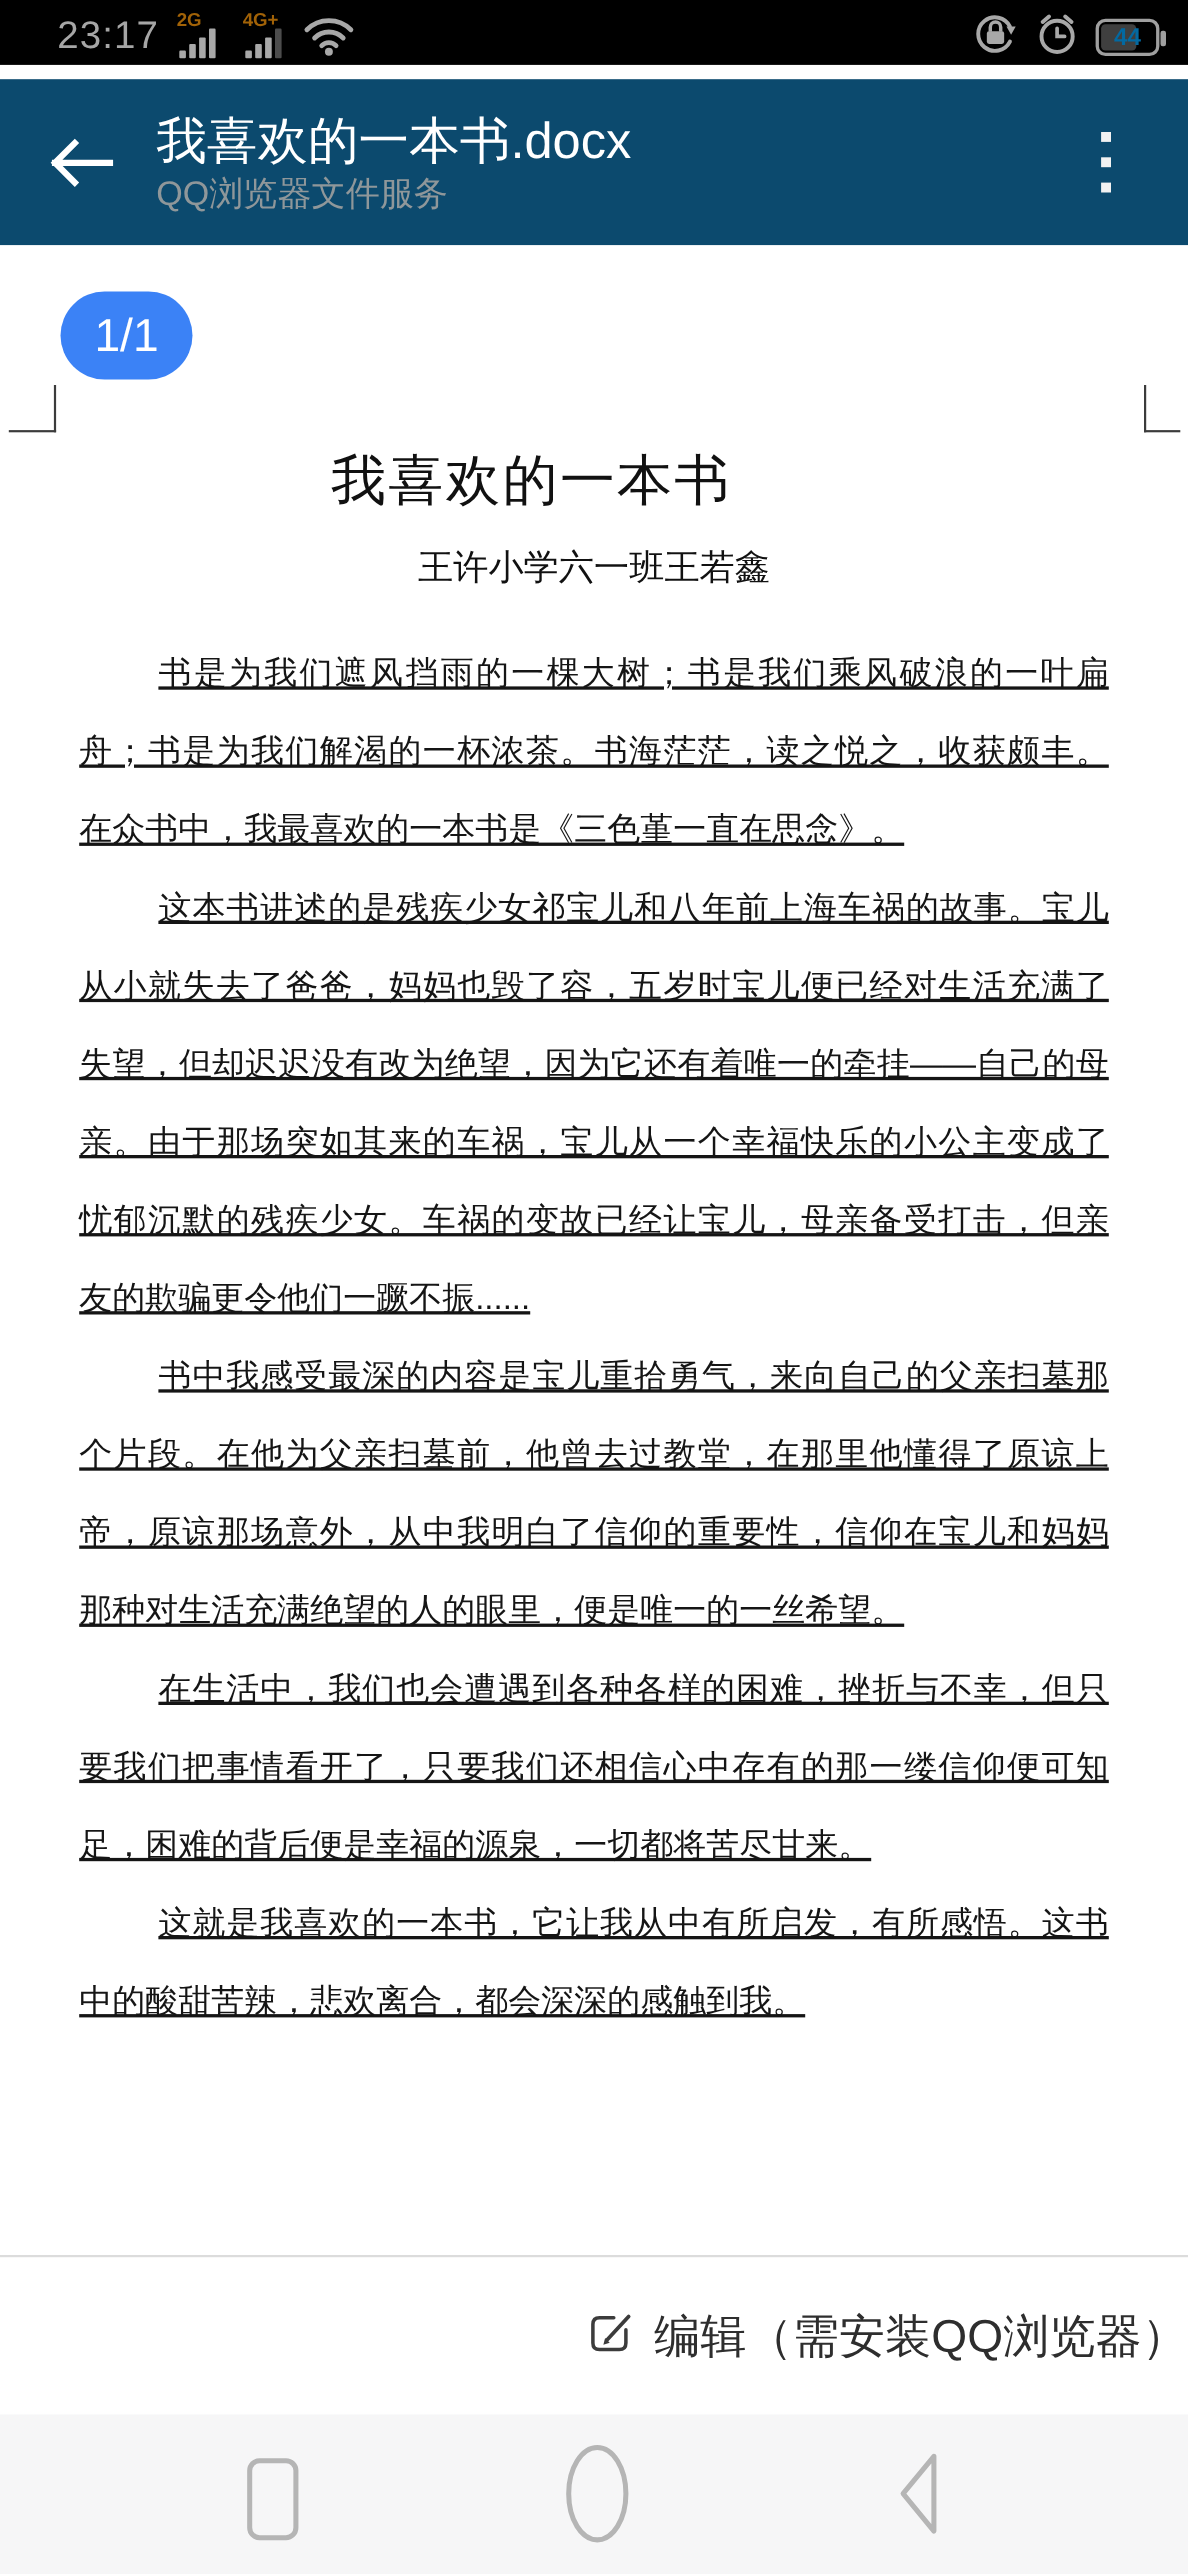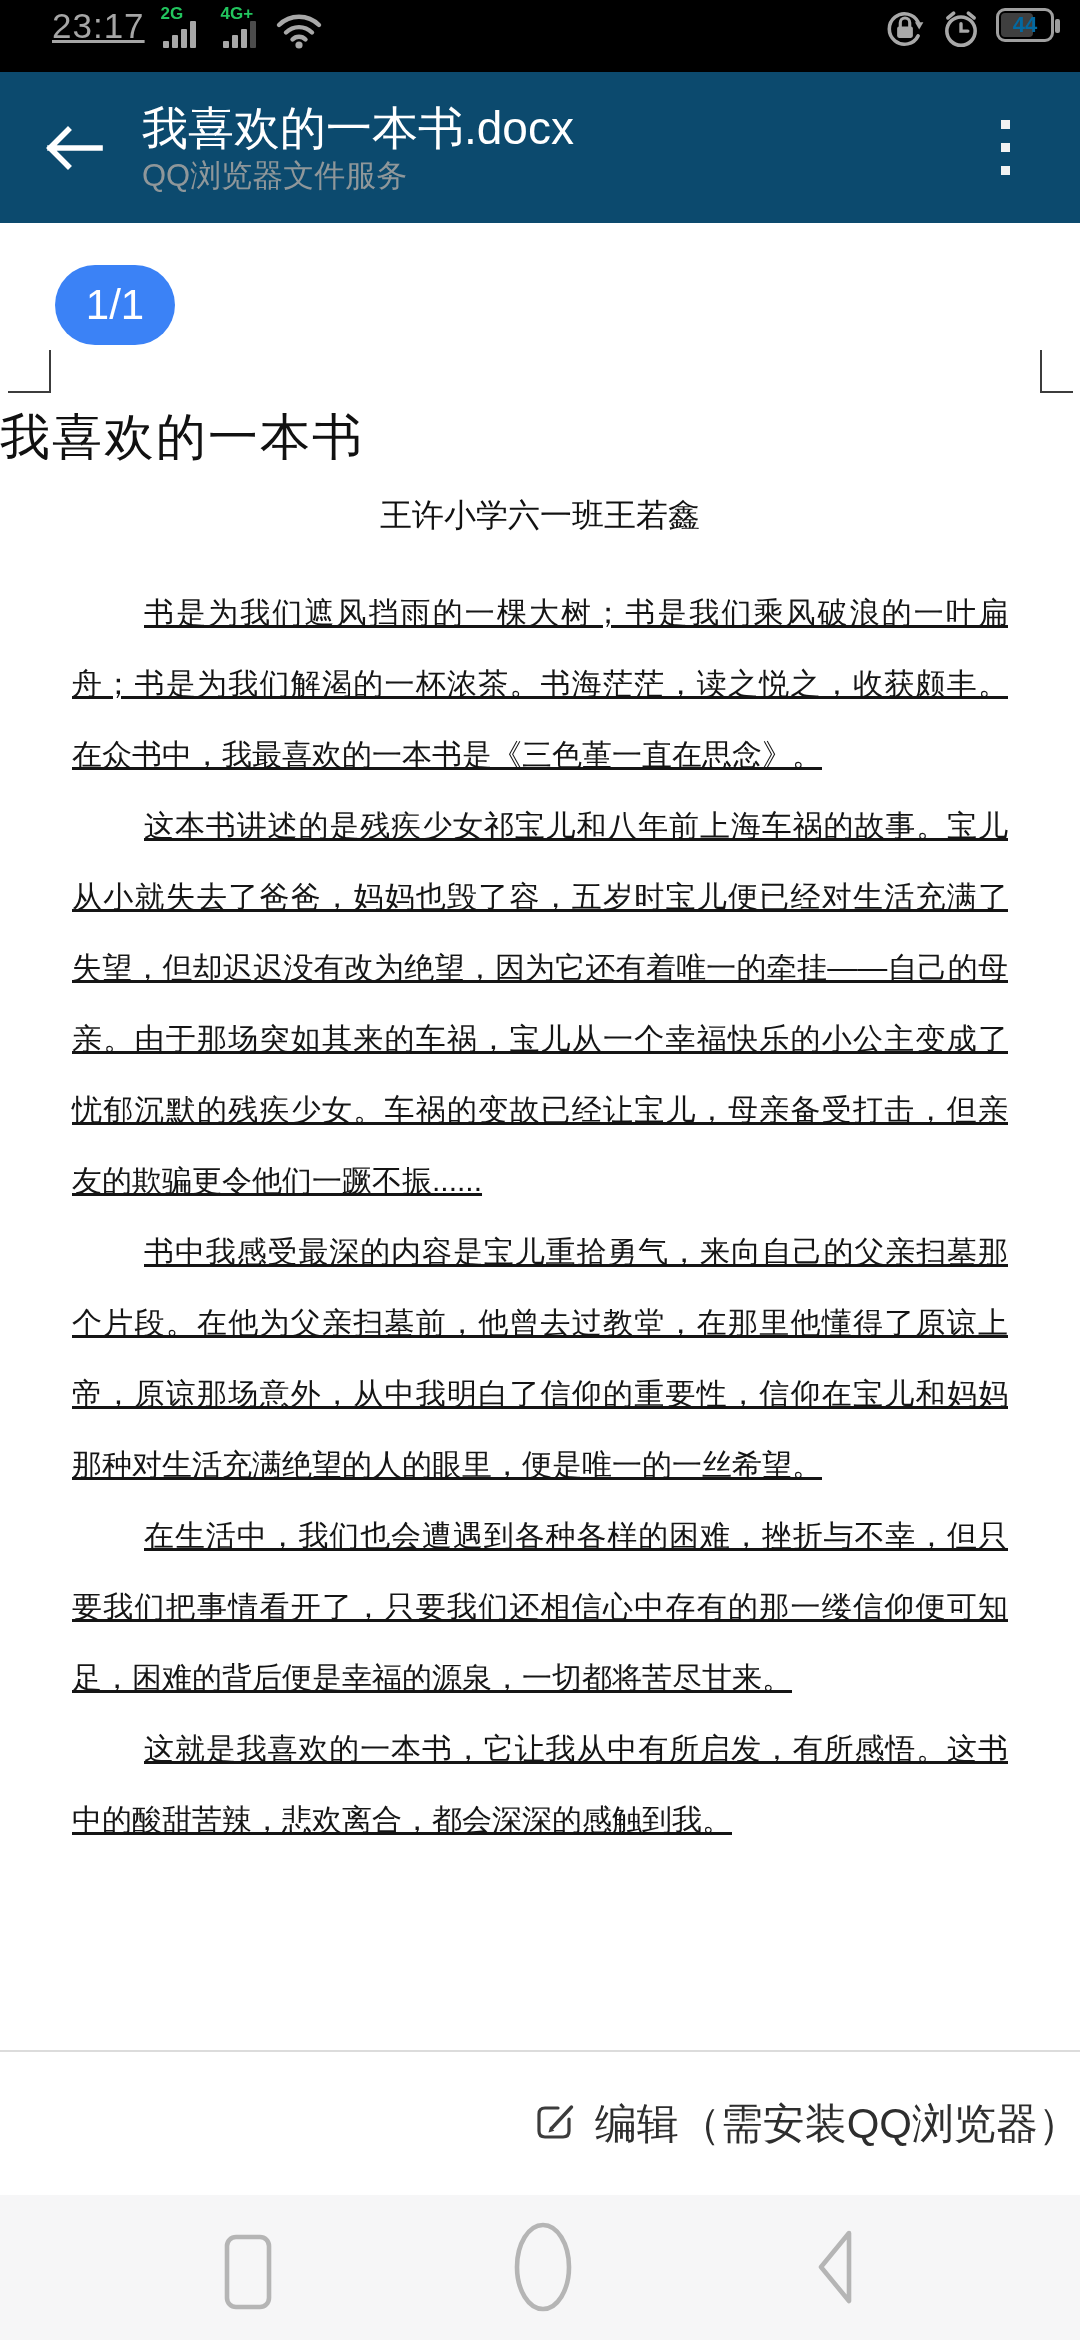--- a/index.html
+++ b/index.html
@@ -3,26 +3,26 @@
 <meta charset="utf-8">
 <style>
   html,body{margin:0;padding:0;background:#000;}
   *{box-sizing:border-box;}
   .screen{
     position:relative;width:1080px;height:2340px;overflow:hidden;
     background:#ffffff;font-family:"Liberation Sans",sans-serif;
   }
   
   .status-bar{
-    position:absolute;left:0;top:0;width:1080px;height:72px;background:#000;
-    display:flex;align-items:flex-start;padding:6px 26px 0 52px;color:#a6a6a6;text-decoration:underline;
+    position:absolute;left:0;top:0;width:1080px;height:59px;background:#000;
+    display:flex;align-items:center;padding:6px 26px 0 52px;color:#a6a6a6;
   }
   .sb-time{font-size:35px;letter-spacing:1px;}
   .sig{position:relative;width:44px;height:44px;margin-left:16px;}
-  .sig .lbl{position:absolute;left:0;top:-2px;font-size:17px;font-weight:700;color:#22c55e;letter-spacing:0;}
+  .sig .lbl{position:absolute;left:0;top:-2px;font-size:17px;font-weight:700;color:#a16207;letter-spacing:0;}
   .sig .bars{position:absolute;left:2px;bottom:2px;display:flex;align-items:flex-end;gap:3px;}
   .sig .bars i{display:block;width:6px;background:#a8a8a8;border-radius:1px;}
   .sig .b1{height:7px}.sig .b2{height:13px}.sig .b3{height:19px}
   .sig .b4{height:27px}.sig .b4.dim{background:#4c4c4c;}
   .wifi{margin-left:10px;margin-top:4px;}
   .spacer{flex:1;}
   .sb-icon{margin-left:14px;margin-top:2px;}
   .battery{position:relative;width:58px;height:34px;border:3px solid #9f9f9f;border-radius:9px;margin-left:14px;margin-top:2px;}
   .battery .fill{position:absolute;left:2px;top:2px;bottom:2px;width:32px;background:#3f3f3f;border-radius:4px;}
   .battery .pct{position:absolute;inset:0;display:flex;align-items:center;justify-content:center;
@@ -42,21 +42,21 @@
   
   .doc{position:absolute;left:0;top:223px;width:1080px;height:1827px;background:#fff;}
   .page-badge{
     position:absolute;left:55px;top:42px;width:120px;height:80px;border-radius:40px;
     background:#3b82f6;color:#fff;font-size:42px;display:flex;align-items:center;justify-content:center;
   }
   .mark-left{position:absolute;left:8px;top:127px;width:43px;height:43px;
     border-right:2px solid #3c3c3c;border-bottom:2px solid #3c3c3c;}
   .mark-right{position:absolute;left:1040px;top:127px;width:33px;height:43px;
     border-left:2px solid #3c3c3c;border-bottom:2px solid #3c3c3c;}
-  .doc-title{position:absolute;left:0;top:179px;width:966px;
+  .doc-title{position:absolute;left:0;top:179px;width:966px;text-align:center;
     font-size:50px;line-height:70px;letter-spacing:2px;color:#111;}
   .doc-author{position:absolute;left:0;top:267px;width:1080px;text-align:center;
     font-size:32px;line-height:50px;color:#111;}
   .bodytext{position:absolute;left:72px;top:354px;width:936px;color:#151515;}
   .bodytext .line{
     height:71px;line-height:71px;font-size:30px;white-space:nowrap;
     text-align:justify;text-align-last:justify;text-decoration:underline;
   }
   .bodytext .line.ind{text-indent:72px;}
   .bodytext .line.endl{text-align:left;text-align-last:left;}

